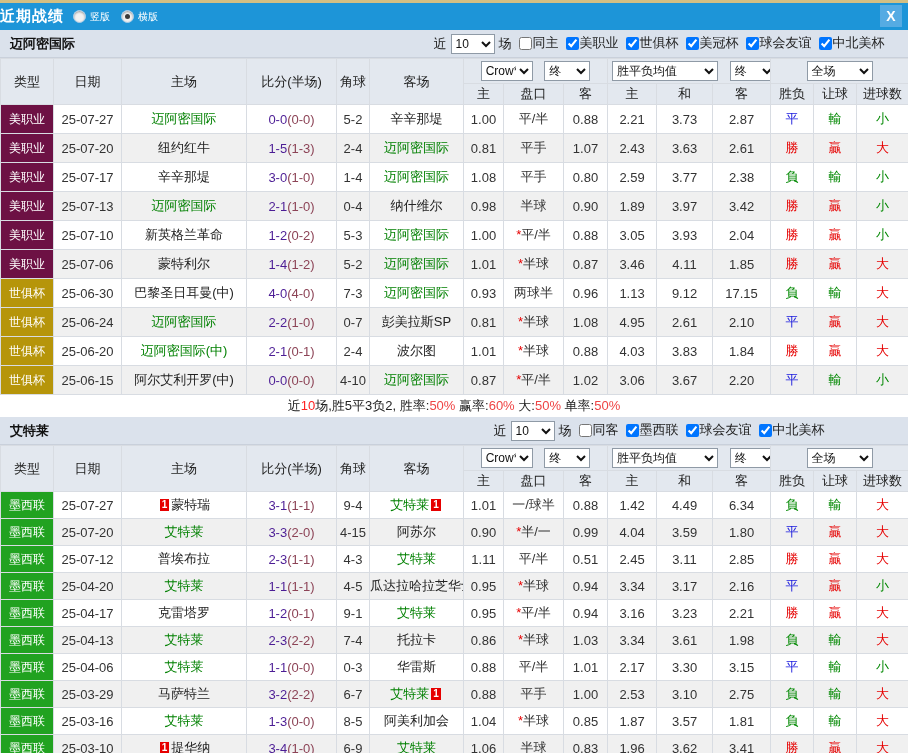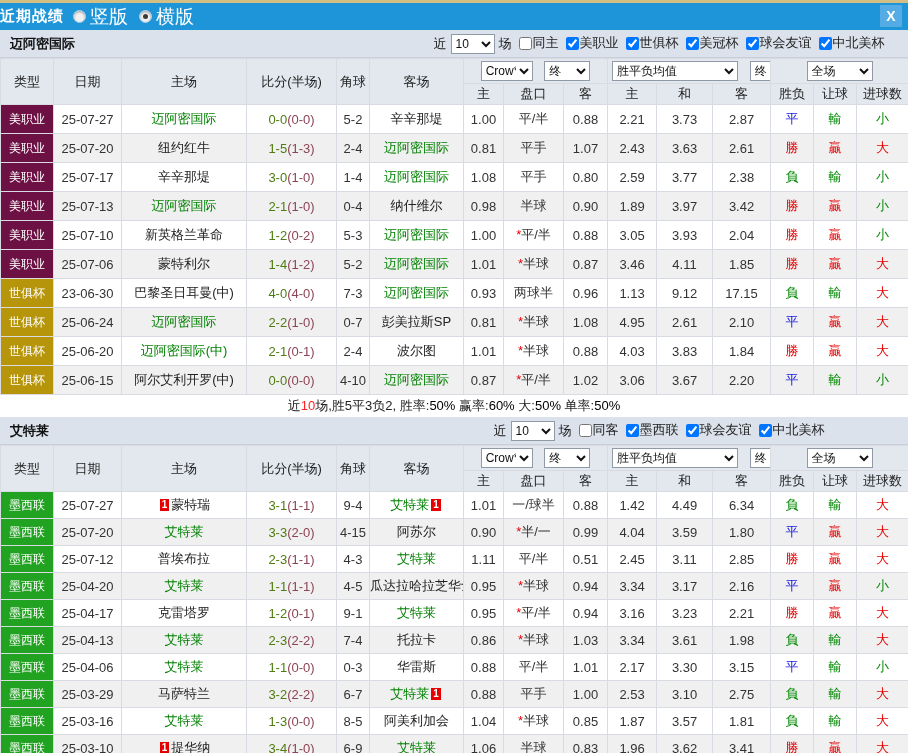--- a/index.html
+++ b/index.html
@@ -3,68 +3,68 @@
 <meta charset="utf-8">
 <style>
   html,body{margin:0;padding:0}
   body{width:908px;height:753px;overflow:hidden;background:#fff;
        font-family:"Liberation Sans","DejaVu Sans",sans-serif;}
 
   
   .titlebar{height:27px;background:#1d95d8;border-top:3px solid #d3bf83;
             display:flex;align-items:center;position:relative;color:#fff}
   .title{font-weight:bold;font-size:15px;letter-spacing:1px}
-  .rlabel{font-size:19px;margin-right:2px}
+  .rlabel{font-size:10px;margin-right:2px}
   .radio{width:11px;height:11px;border-radius:50%;background:#f1f1f1;border:1px solid #a9cbe6;
          display:inline-block;margin:0 4px 0 9px;position:relative;
          box-shadow:inset 0 1px 2px rgba(0,0,0,.35)}
   .radio.checked::after{content:"";position:absolute;left:3px;top:3px;width:5px;height:5px;
          border-radius:50%;background:#3a3a3a}
   .close{position:absolute;right:6px;top:2px;width:22px;height:22px;background:#55abe3;color:#fff;
          font-weight:bold;text-align:center;line-height:22px;font-size:14px;cursor:pointer}
 
   
   .controls{height:27px;background:#dbe2ec;position:relative;display:flex;align-items:center;
             justify-content:center;font-size:13px;color:#222;border-bottom:1px solid #c9d0db}
   .team{position:absolute;left:10px;font-weight:bold;color:#111}
   .filters{display:flex;align-items:center;margin-left:410px}
   .cb{display:inline-flex;align-items:center;margin-left:2px;cursor:pointer}
   .cb input{width:13px;height:13px;margin:0 1px 0 5px}
   .sel{height:20px;font-size:12px;margin:0 4px;border:1px solid #8f9aa6;background:#fff;color:#111}
-  .sel-games{width:44px}.sel-odds{width:52px}.sel-final{width:46px}.sel-avg{width:126px}.sel-full{width:66px}
+  .sel-games{width:44px}.sel-odds{width:52px}.sel-final{width:46px}.sel-avg{width:106px}.sel-full{width:66px}
 
   
   table{border-collapse:collapse;table-layout:fixed;width:908px;font-size:13px;color:#333;text-align:center}
   th,td{border:1px solid #d8dce2;overflow:hidden;white-space:nowrap;padding:0}
   thead th{background:#e3e8ef;font-weight:normal;font-size:13px;color:#222}
   .h1 th{height:24px}
   .h2 th{height:20px}
   .sec1 tbody td{height:28px}
   .sec2 tbody td{height:26px}
   tr.odd td{background:#fff}
   tr.even td{background:#f0f0f0}
   td.league{color:#fff;font-size:12px}
   td.codds{background:#fbf6ea}
   td.cavg{background:#e9f4fb}
   .tgreen{color:#008000}
   .tblack{color:#222}
-  .ft{color:#4d7c0f}
+  .ft{color:#4c1d95}
   .ht{color:#8c4356}
   .star{color:#e60000}
   .res-r{color:#e60000}
   .res-g{color:#008800}
   .res-b{color:#1616dd}
   .card{background:#e60000;color:#fff;font-size:10px;font-weight:bold;padding:0 2px;margin:0 2px;
         display:inline-block;line-height:12px;vertical-align:1px}
 
   
   .summary{height:22px;line-height:22px;text-align:center;font-size:13px;background:#fff}
   .s-k{color:#222}
   .s-r{color:#ff2222}
-  .s-b{color:#000000}
+  .s-b{color:#ef4444}
 </style>
 </head>
 <body>
 
 <div class="window">
 
   <div class="titlebar">
     <span class="title">近期战绩</span>
     <span class="radio"></span>
     <span class="rlabel">竖版</span>
@@ -251,21 +251,21 @@
           <td class="codds">0.87</td>
           <td class="cavg">3.46</td>
           <td class="cavg">4.11</td>
           <td class="cavg">1.85</td>
           <td class="cres res-r">勝</td>
           <td class="cres res-r">贏</td>
           <td class="cres res-r">大</td>
         </tr>
         <tr class="odd">
           <td class="league" style="background: rgb(182, 149, 10);">世俱杯</td>
-          <td class="date">23-06-30</td>
+          <td class="date">25-06-30</td>
           <td class="teamcell"><span class="tblack">巴黎圣日耳曼(中)</span></td>
           <td class="score"><span class="ft">4-0</span><span class="ht">(4-0)</span></td>
           <td class="corner">7-3</td>
           <td class="teamcell"><span class="tgreen">迈阿密国际</span></td>
           <td class="codds">0.93</td>
           <td class="codds">两球半</td>
           <td class="codds">0.96</td>
           <td class="cavg">1.13</td>
           <td class="cavg">9.12</td>
           <td class="cavg">17.15</td>

